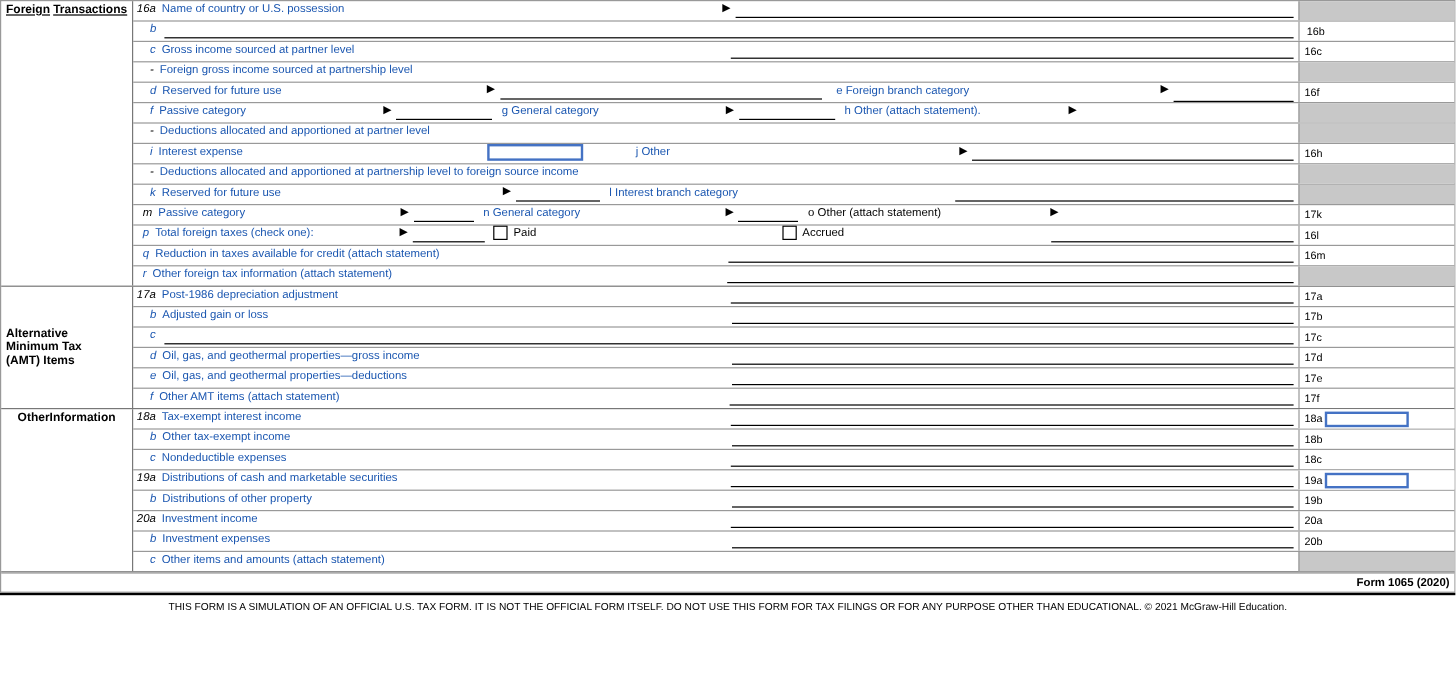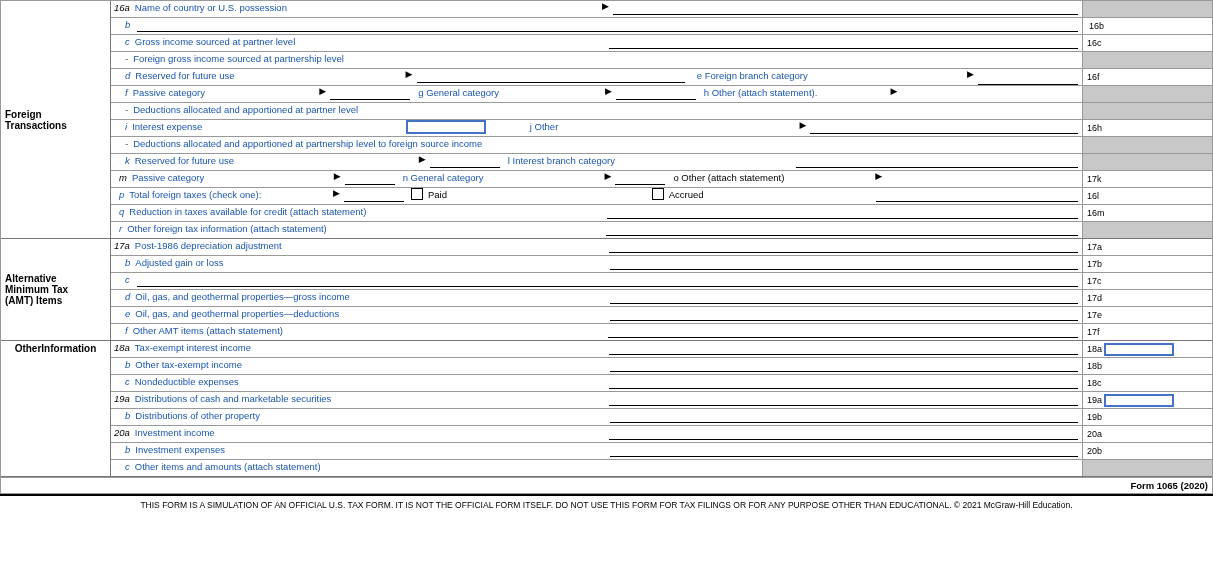--- a/index.html
+++ b/index.html
@@ -110,21 +110,21 @@
       border: 1px solid #999;
     }
   </style>
 </head>
 <body>
 
 <div class="form-container">
   <div class="outer-wrapper">
 
     <div style="display:flex; border-bottom:1px solid #777;">
-      <div class="section-left" style="border-right:1px solid #777; display:flex; flex-direction:column; justify-content:center;">
+      <div class="section-left" style="border-right:1px solid #777; display:flex; flex-direction:row; justify-content:space-between;text-decoration:underline;">
         <div>Foreign</div>
         <div>Transactions</div>
       </div>
       <div class="section-content">
 
         <div class="inner-row">
           <span class="ltr black">16a</span>
           <span class="desc blue">Name of country or U.S. possession</span>
           <span class="arrow">▶</span>
           <div style="flex:1; border-bottom: 1px solid #000; height:1px; margin: 0 4px; align-self:flex-end; margin-bottom:2px;"></div>

